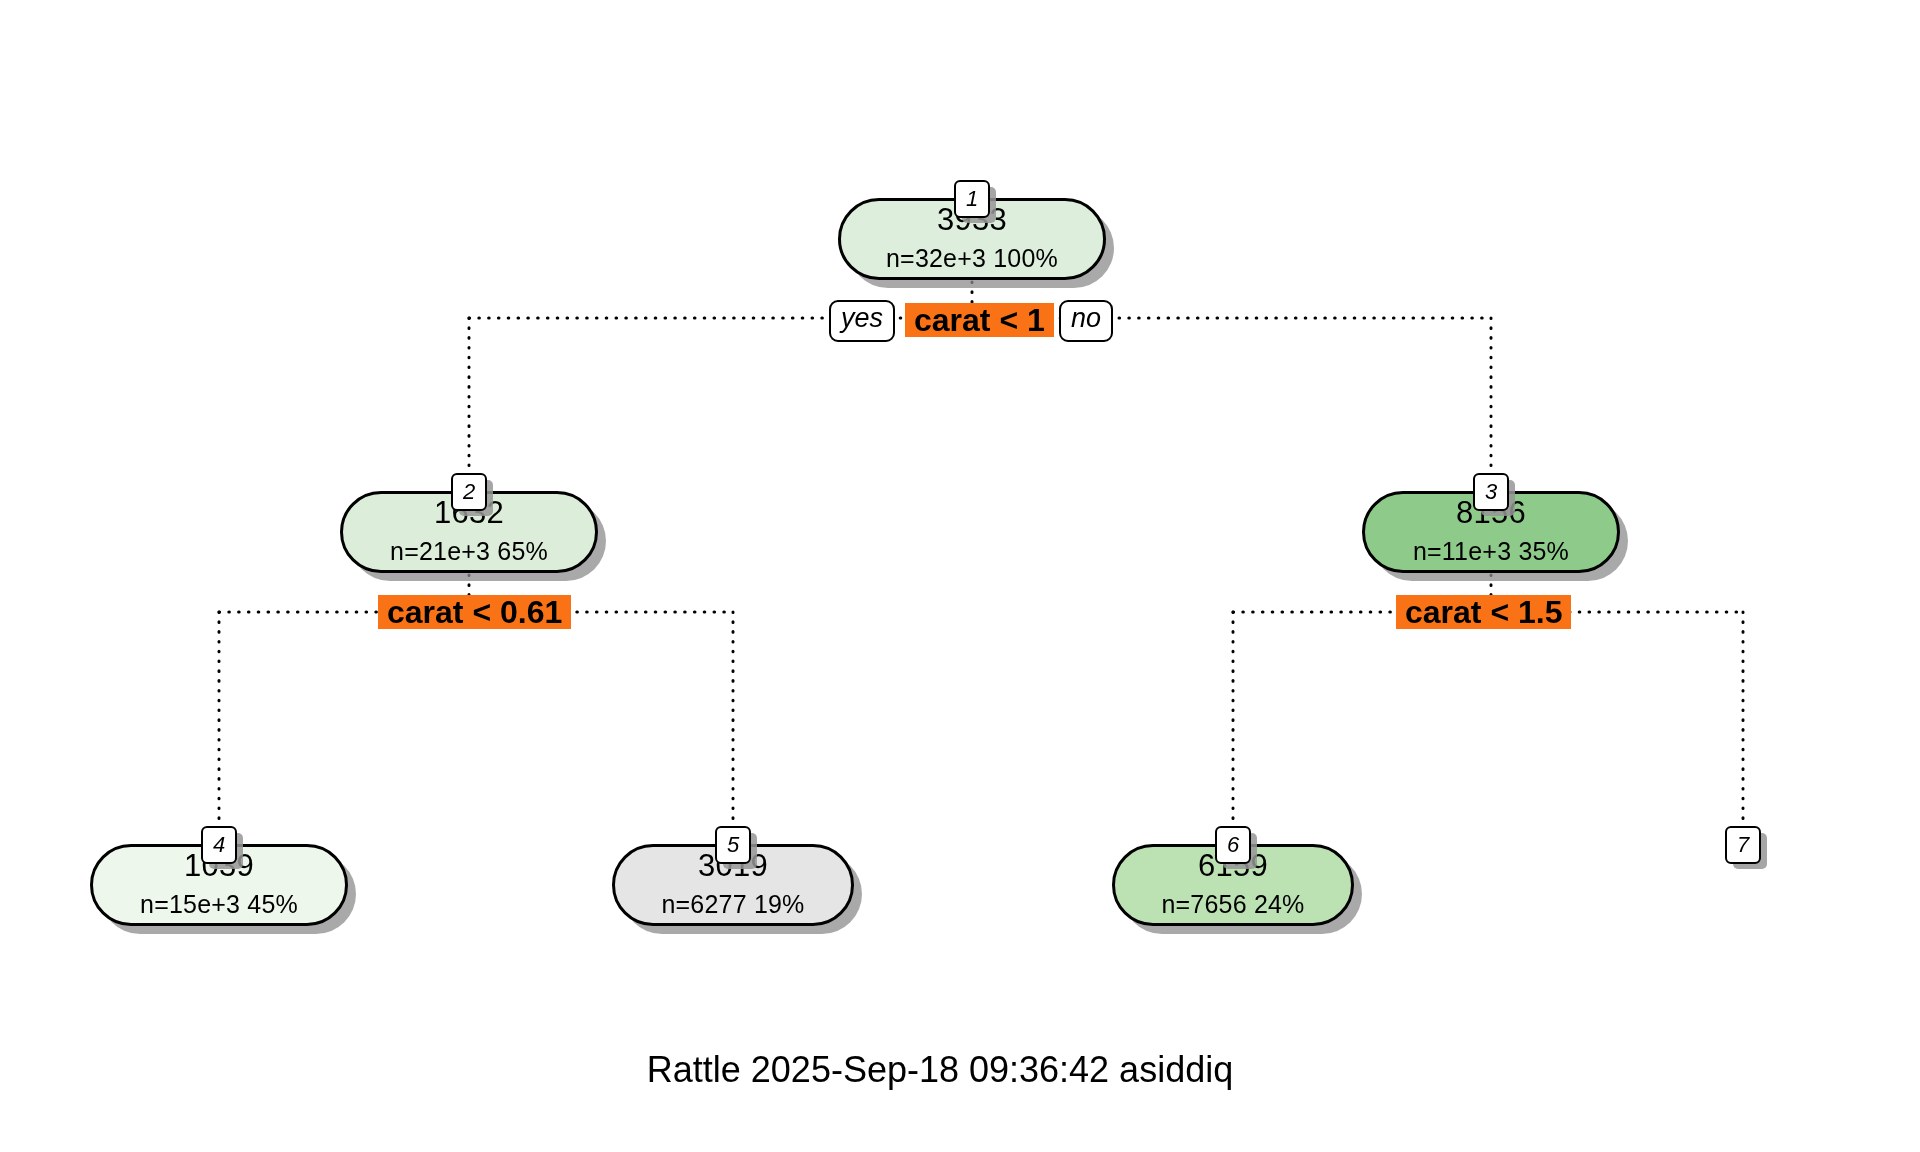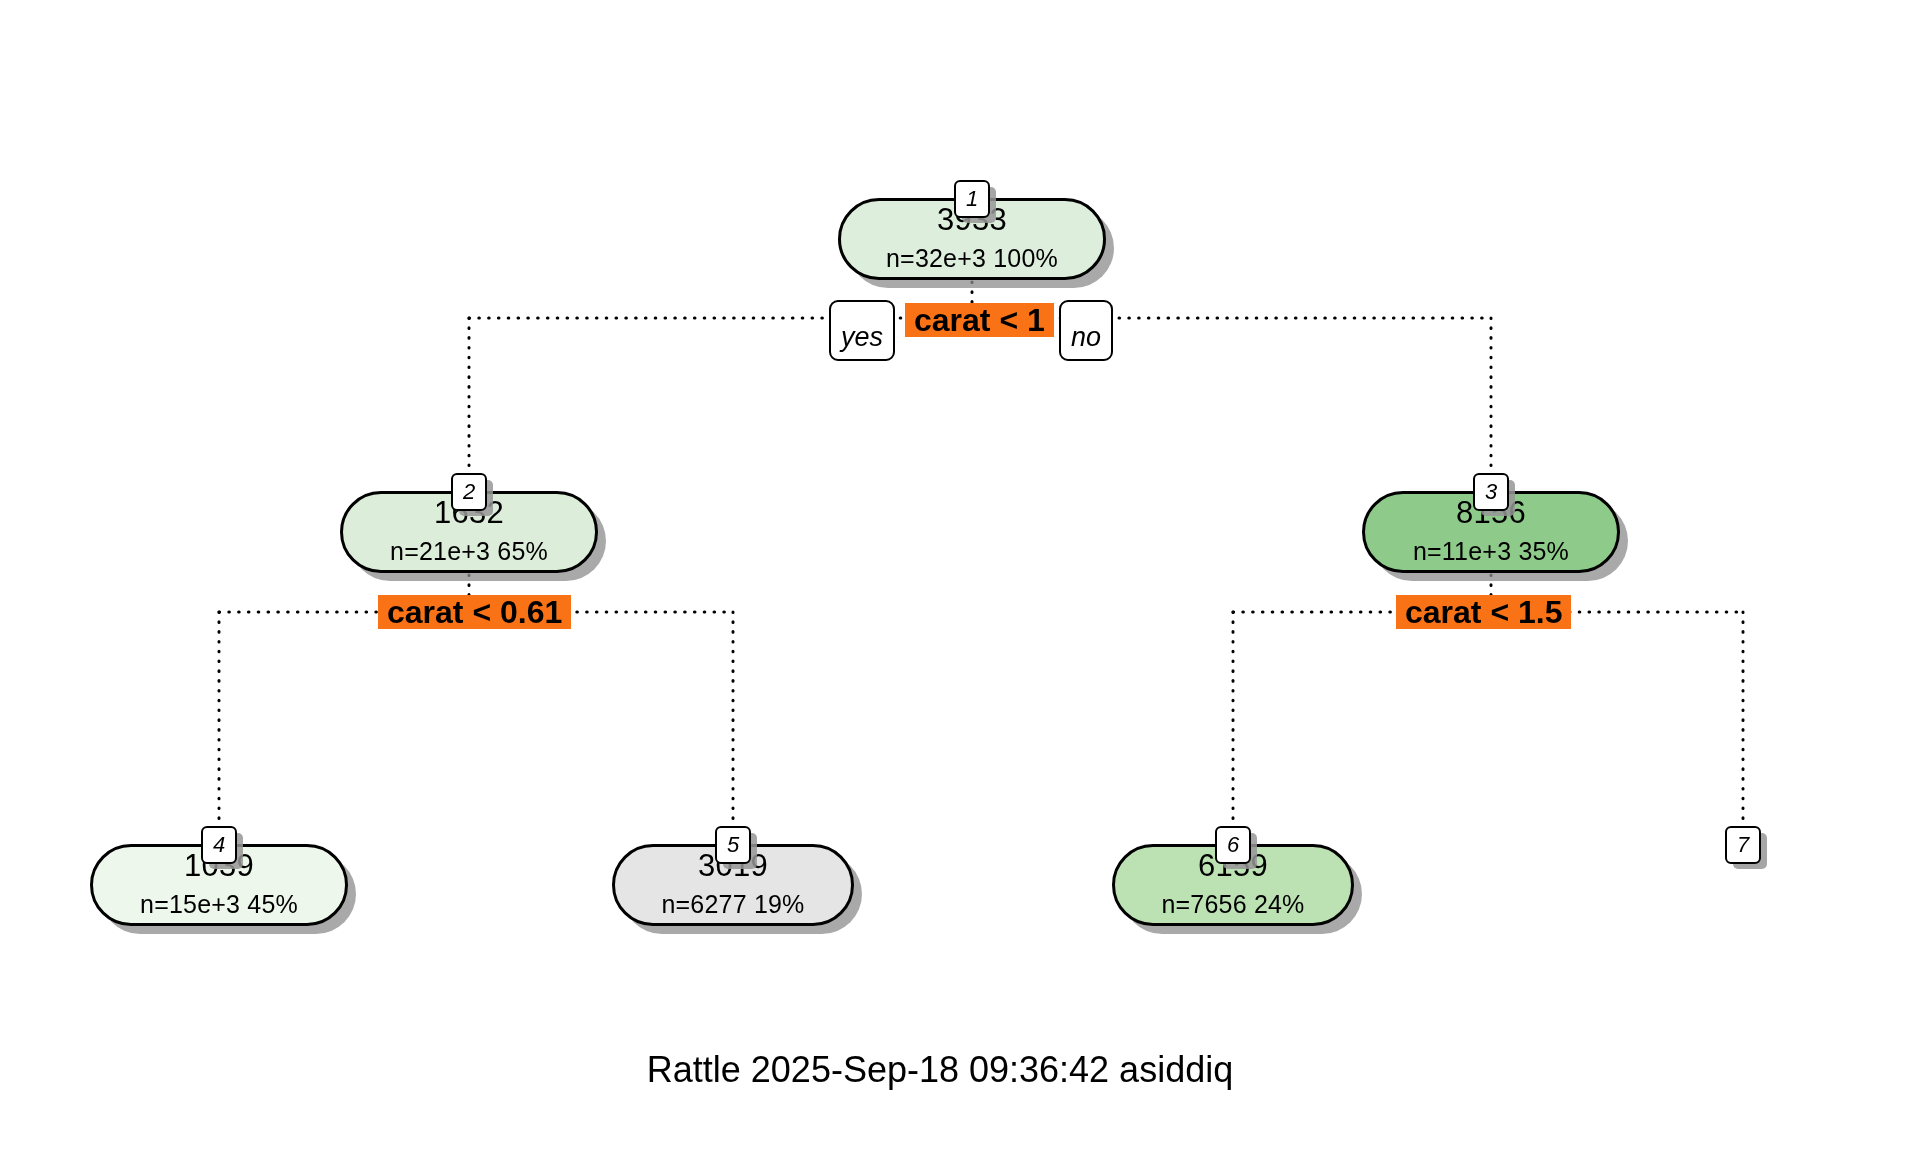--- a/index.html
+++ b/index.html
@@ -101,21 +101,21 @@
     box-sizing: border-box;
     background: #ffffff;
     border: 2.5px solid #000000;
     border-radius: 9px;
     font-size: 27px;
     font-style: italic;
     line-height: 1;
     display: flex;
     align-items: center;
     justify-content: center;
-    padding: 22px 10px 8px 10px;
+    padding: 3px 10px 8px 10px;
     z-index: 5;
   }
 
   
   #caption {
     position: absolute;
     left: 0;
     top: 1048px;
     width: 1880px;
     text-align: center;

